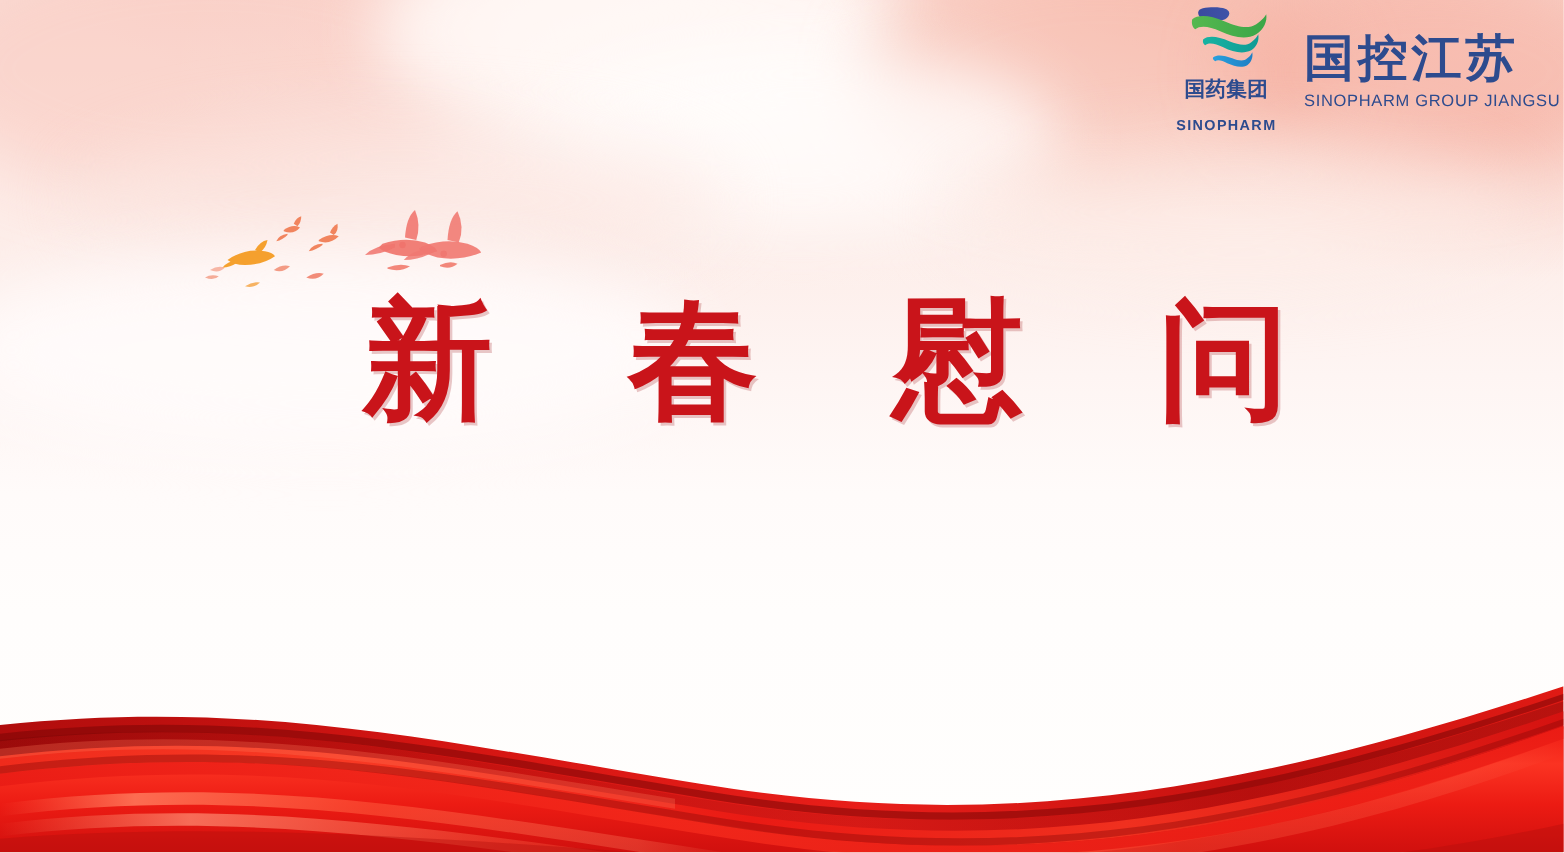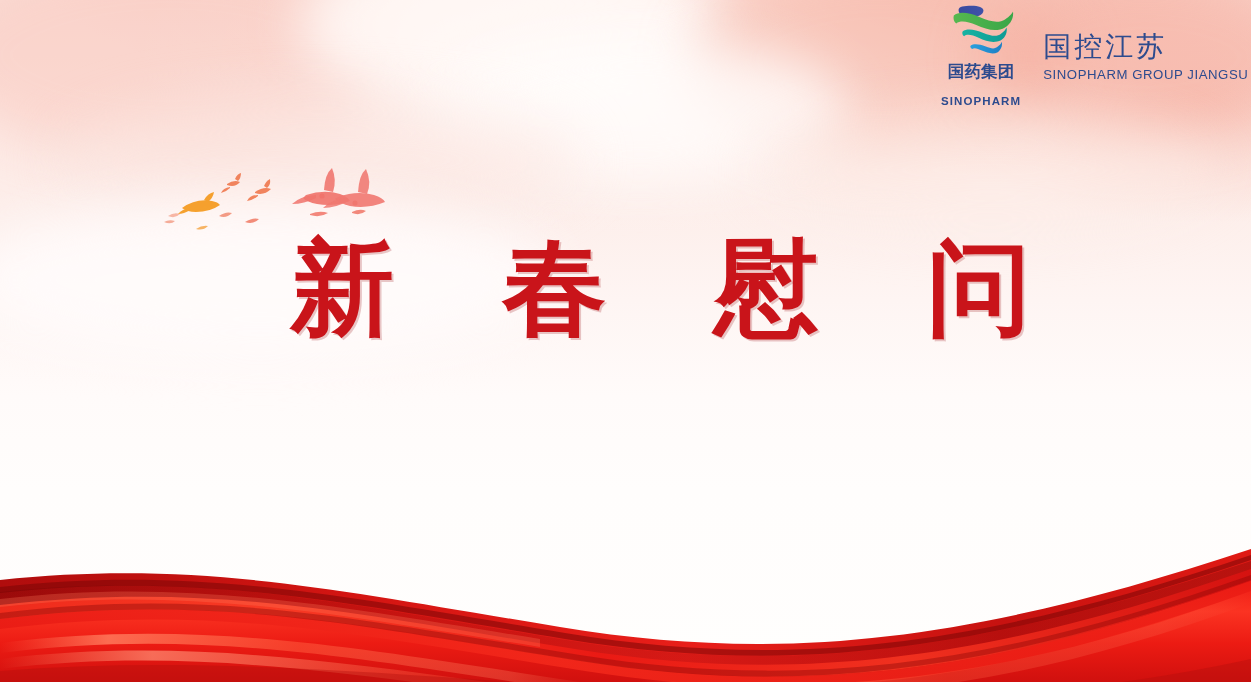--- a/index.html
+++ b/index.html
@@ -45,21 +45,21 @@
   }
   #sinopharm-en{
     font-size:11.5px;font-weight:bold;color:#2d4b8e;letter-spacing:1.1px;
     line-height:1;margin-top:16px;white-space:nowrap;text-align:right;
   }
   #logo-divider{
     width:3px;height:82px;background:#1c1c20;margin:0 13px 0 9px;border-radius:1px;
   }
   #jiangsu-block{display:flex;flex-direction:column;align-items:flex-start;padding-top:4px;}
   #jiangsu-cn{
-    font-size:28px;font-weight:normal;color:#2d4b8e;letter-spacing:3px;
+    font-size:40px;font-weight:bold;color:#2d4b8e;letter-spacing:3px;
     line-height:1;white-space:nowrap;
     font-family:"DejaVu Sans","Liberation Sans",sans-serif;
   }
   #jiangsu-en{
     font-size:13.2px;font-weight:normal;color:#2d4b8e;letter-spacing:.55px;
     line-height:1;margin-top:7px;white-space:nowrap;
   }
 
   
   #birds{position:absolute;left:160px;top:158px;width:225px;height:92px;}

